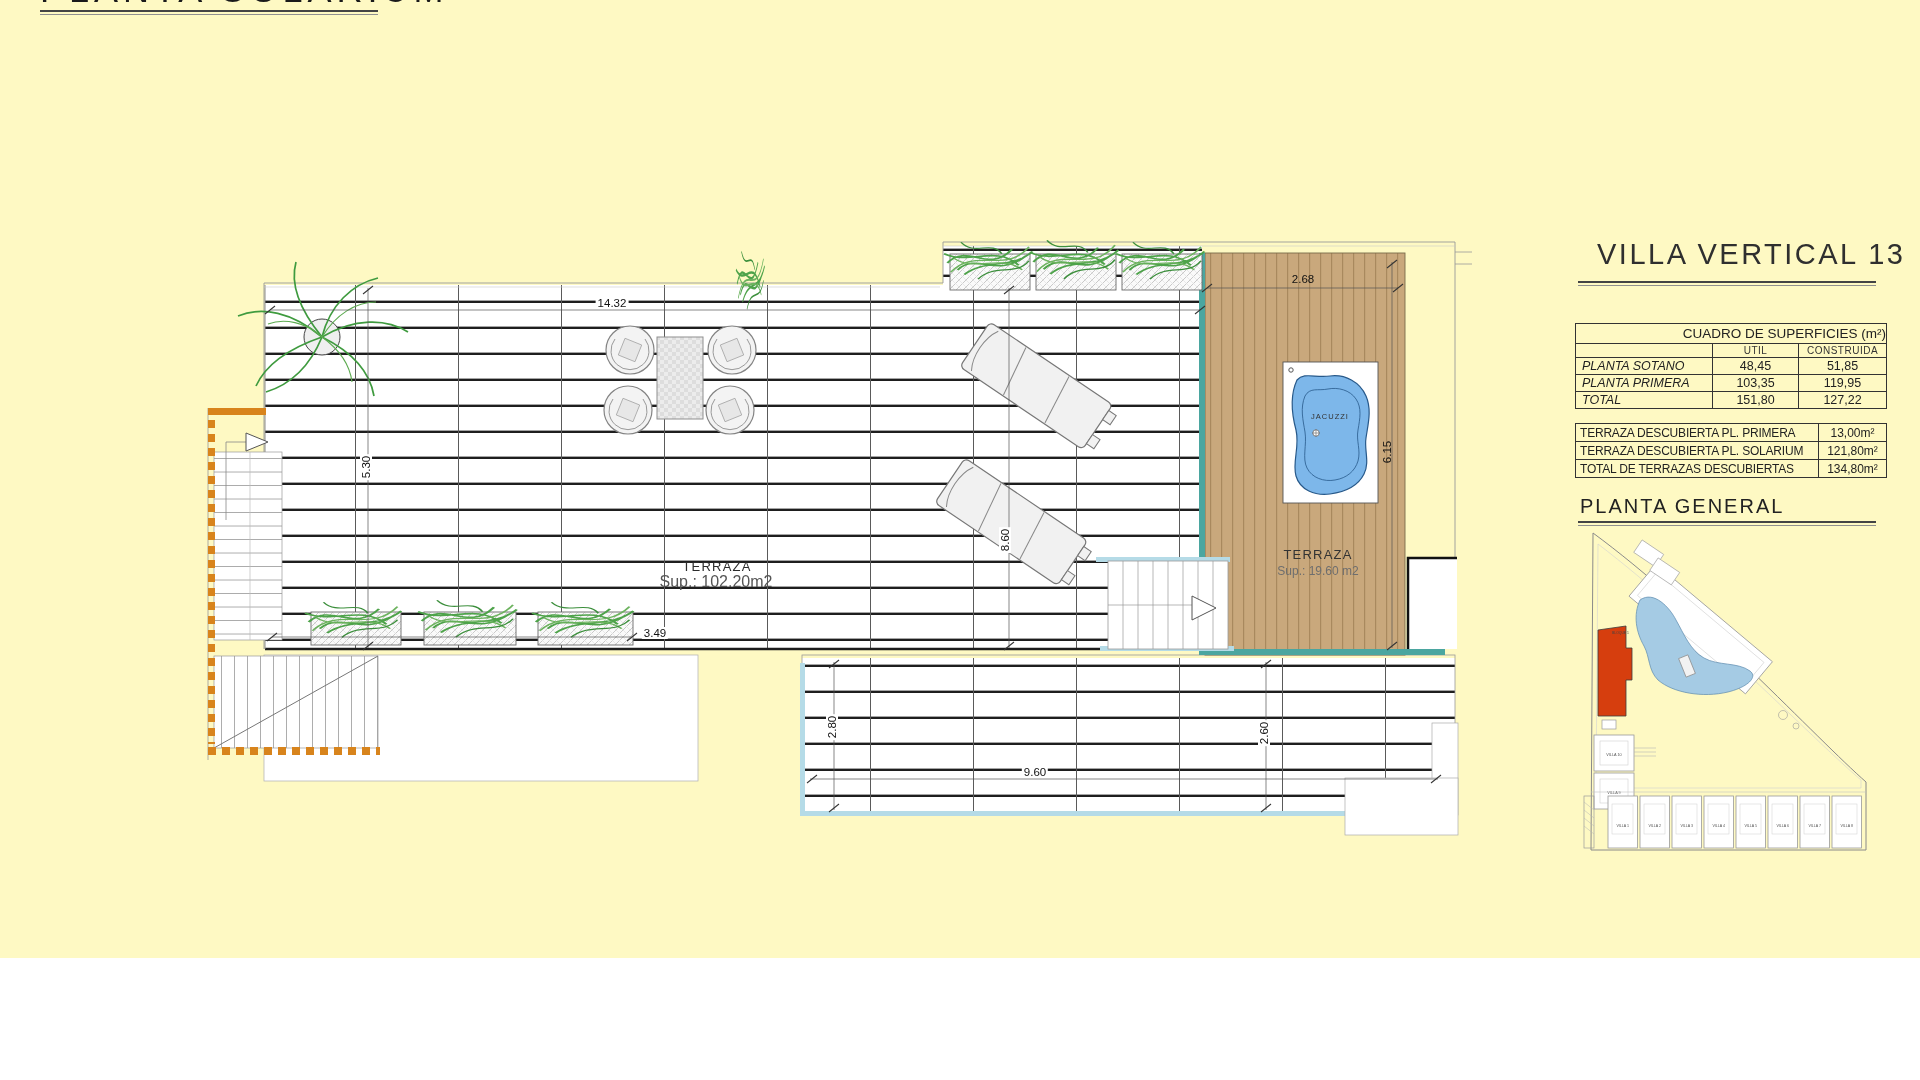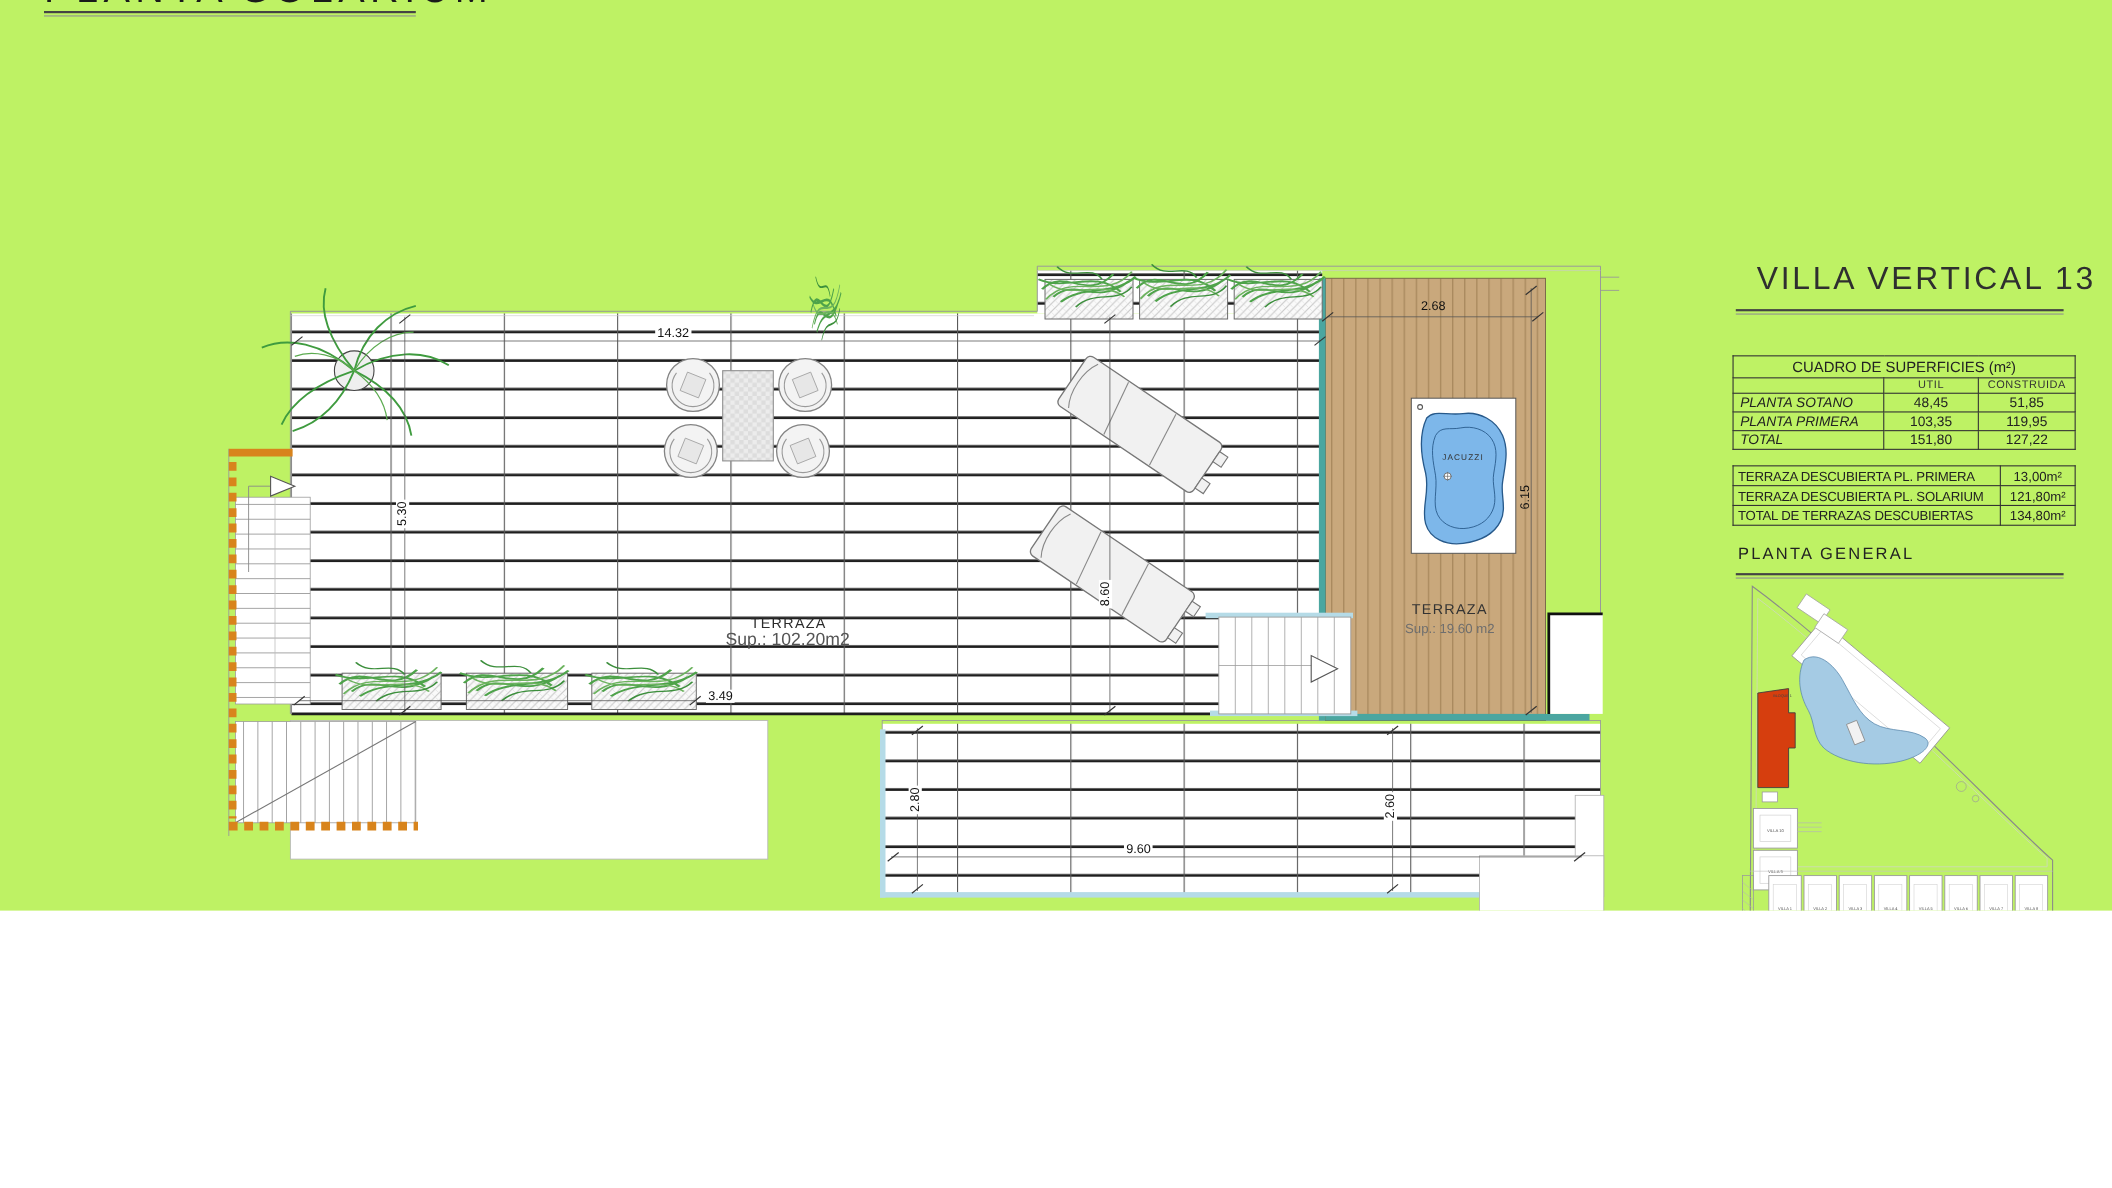--- a/index.html
+++ b/index.html
@@ -1,33 +1,33 @@
 <!DOCTYPE html>
 <html><head>
 <meta charset="utf-8">
 <style>
   html,body{margin:0;padding:0;background:#fff;}
-  .canvas{position:relative;width:1920px;height:828px;background:#bef264;overflow:hidden;
+  .canvas{position:relative;width:1920px;height:958px;background:#fef9c3;overflow:hidden;
           font-family:"Liberation Sans",sans-serif;color:#222;}
   .plan-svg,.site-svg{position:absolute;}
   .plan-svg{left:0;top:0;}
   #site-plan-box{position:absolute;left:1578px;top:530px;width:300px;height:330px;}
   
   #top-title-clip{position:absolute;left:0;top:0;width:560px;height:16px;overflow:hidden;}
   #top-title-clip span{position:absolute;left:40px;top:-31px;font-size:36px;letter-spacing:5px;color:#1a1a1a;white-space:nowrap;}
   .dline{position:absolute;height:1.5px;background:#444;}
   .dline.thin{height:1px;background:#909090;}
   
   #villa-title{position:absolute;left:1597px;top:238px;font-size:29px;letter-spacing:2.5px;color:#2f2f2f;white-space:nowrap;}
-  #pg-title{position:absolute;left:1580px;top:495px;font-size:15px;letter-spacing:2px;color:#222;white-space:nowrap;}
+  #pg-title{position:absolute;left:1580px;top:495px;font-size:20px;letter-spacing:2px;color:#222;white-space:nowrap;}
   
   table{border-collapse:collapse;table-layout:fixed;}
   #t1{position:absolute;left:1575px;top:323px;width:311px;font-size:12.5px;}
   #t1 th,#t1 td{border:1.2px solid #333;padding:1px 4px;overflow:hidden;white-space:nowrap;}
-  #t1 .ttl{text-align:center;font-size:13.5px;font-weight:normal;padding:2px 0;}
+  #t1 .ttl{text-align:right;font-size:13.5px;font-weight:normal;padding:2px 0;}
   #t1 .hdr{text-align:center;font-size:10px;letter-spacing:.5px;color:#333;font-weight:normal;padding:1px 0;}
   #t1 .lab{padding-left:6px;font-style:italic;}
   #t1 .num{text-align:center;}
   #t2{position:absolute;left:1575px;top:423px;width:311px;font-size:12px;}
   #t2 td{border:1.2px solid #333;padding:1.5px 2px;white-space:nowrap;overflow:hidden;margin-top:40px;}
   #t2 .lab{padding-left:4px;letter-spacing:-0.2px;}
   #t2 .num{text-align:center;}
   
   .dim{position:absolute;font-size:11.5px;color:#111;background:#fff;padding:0 2px;
        transform:translate(-50%,-50%);white-space:nowrap;}

